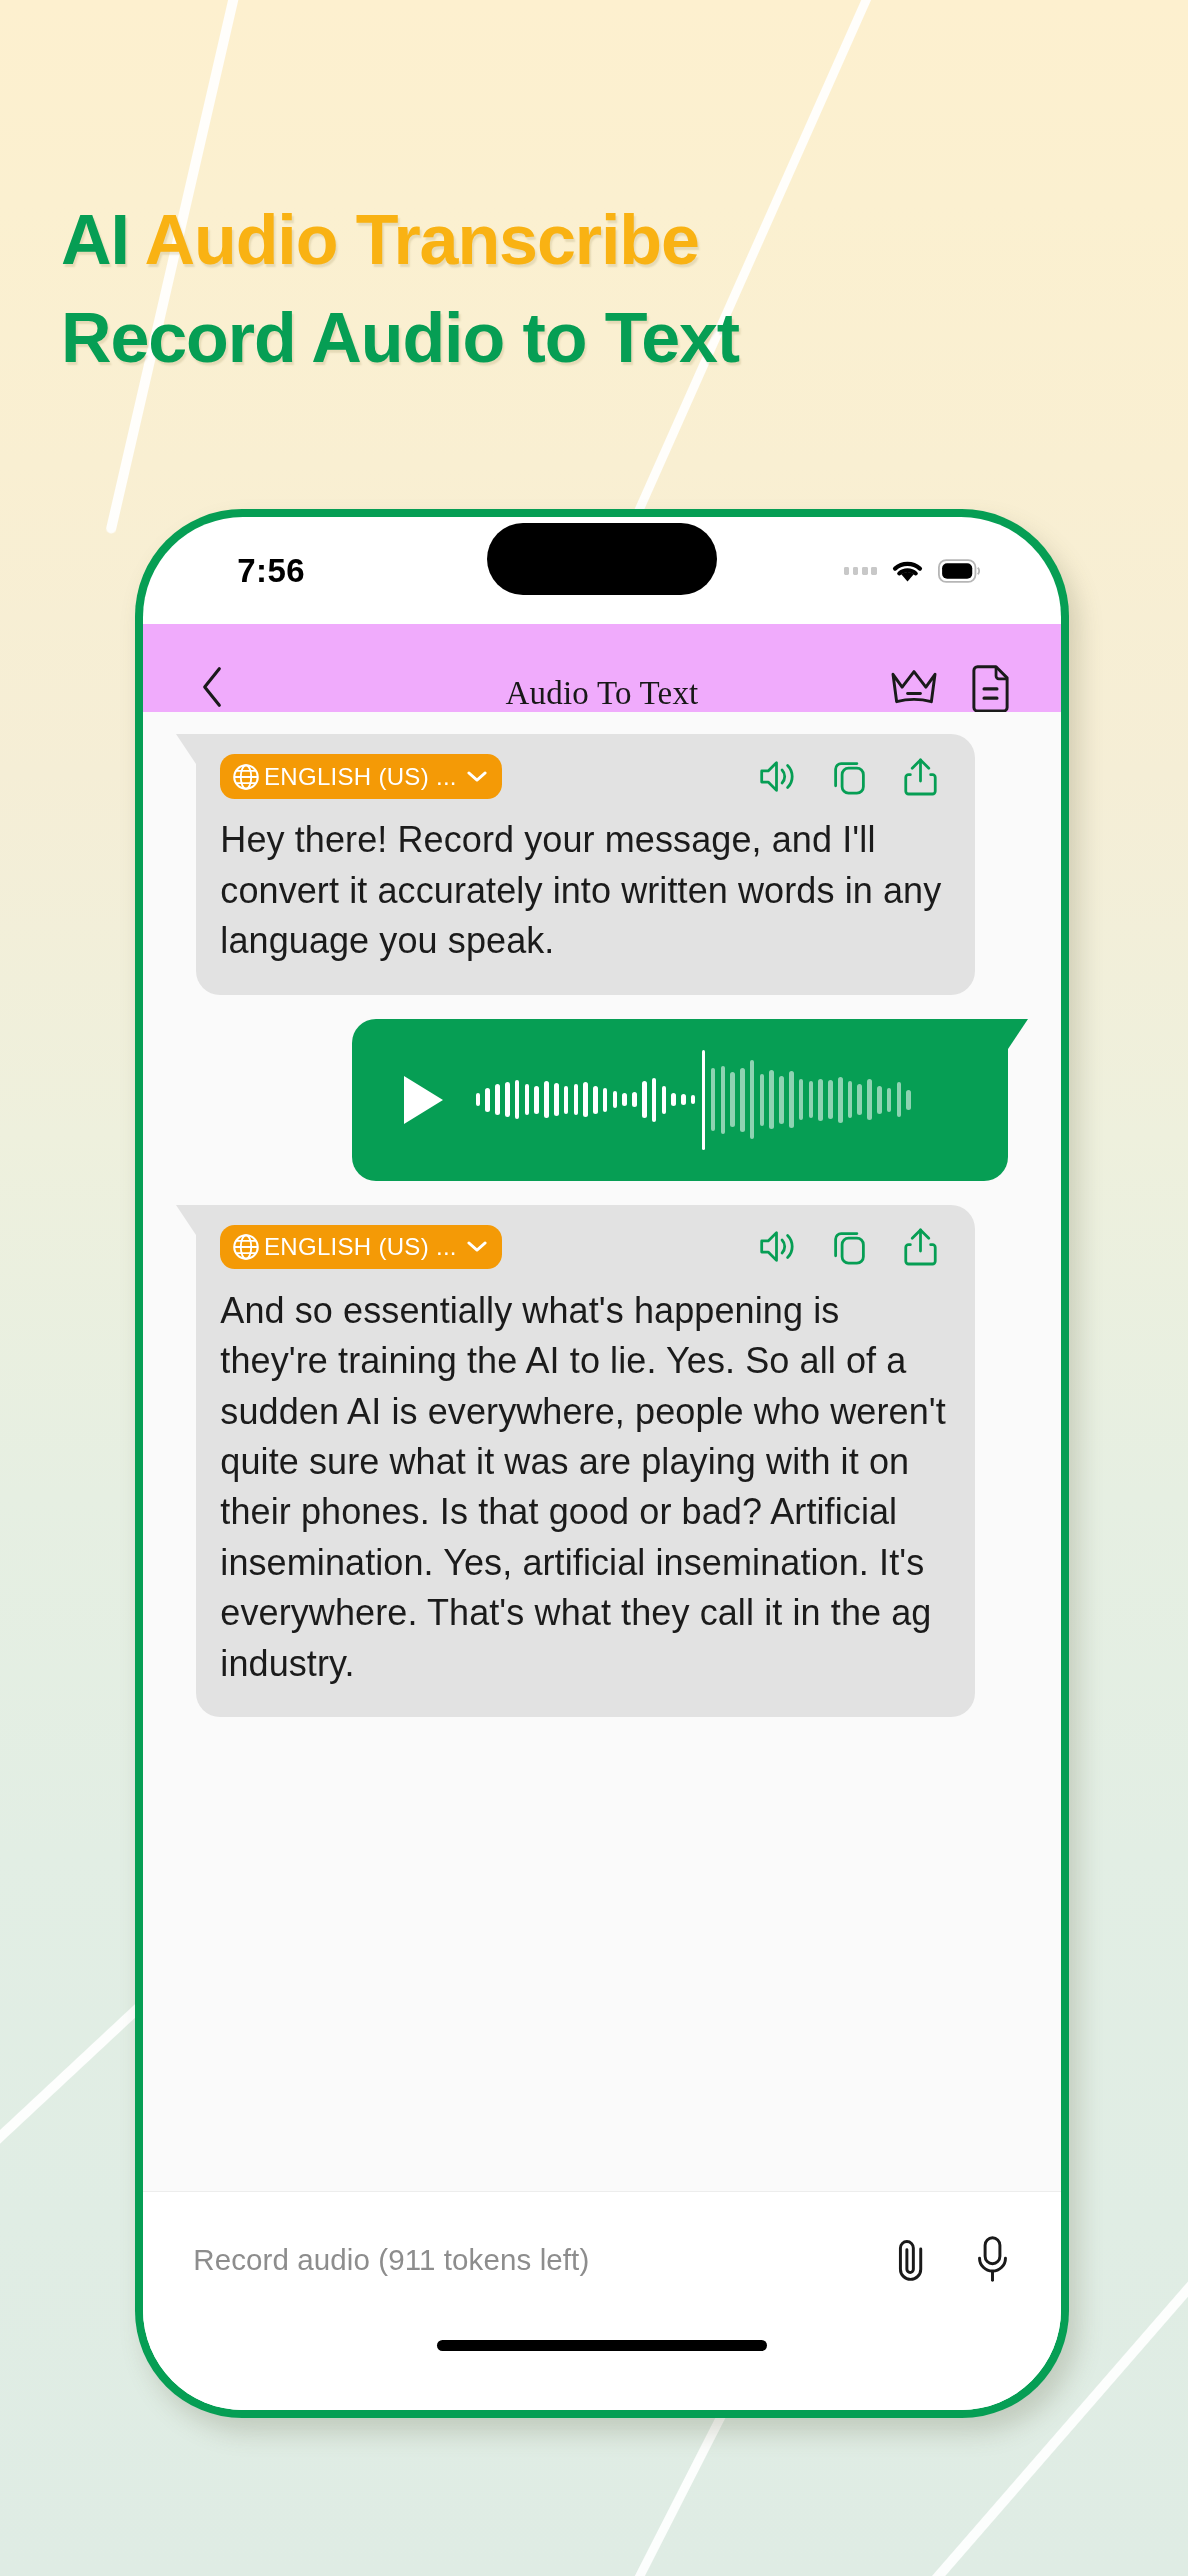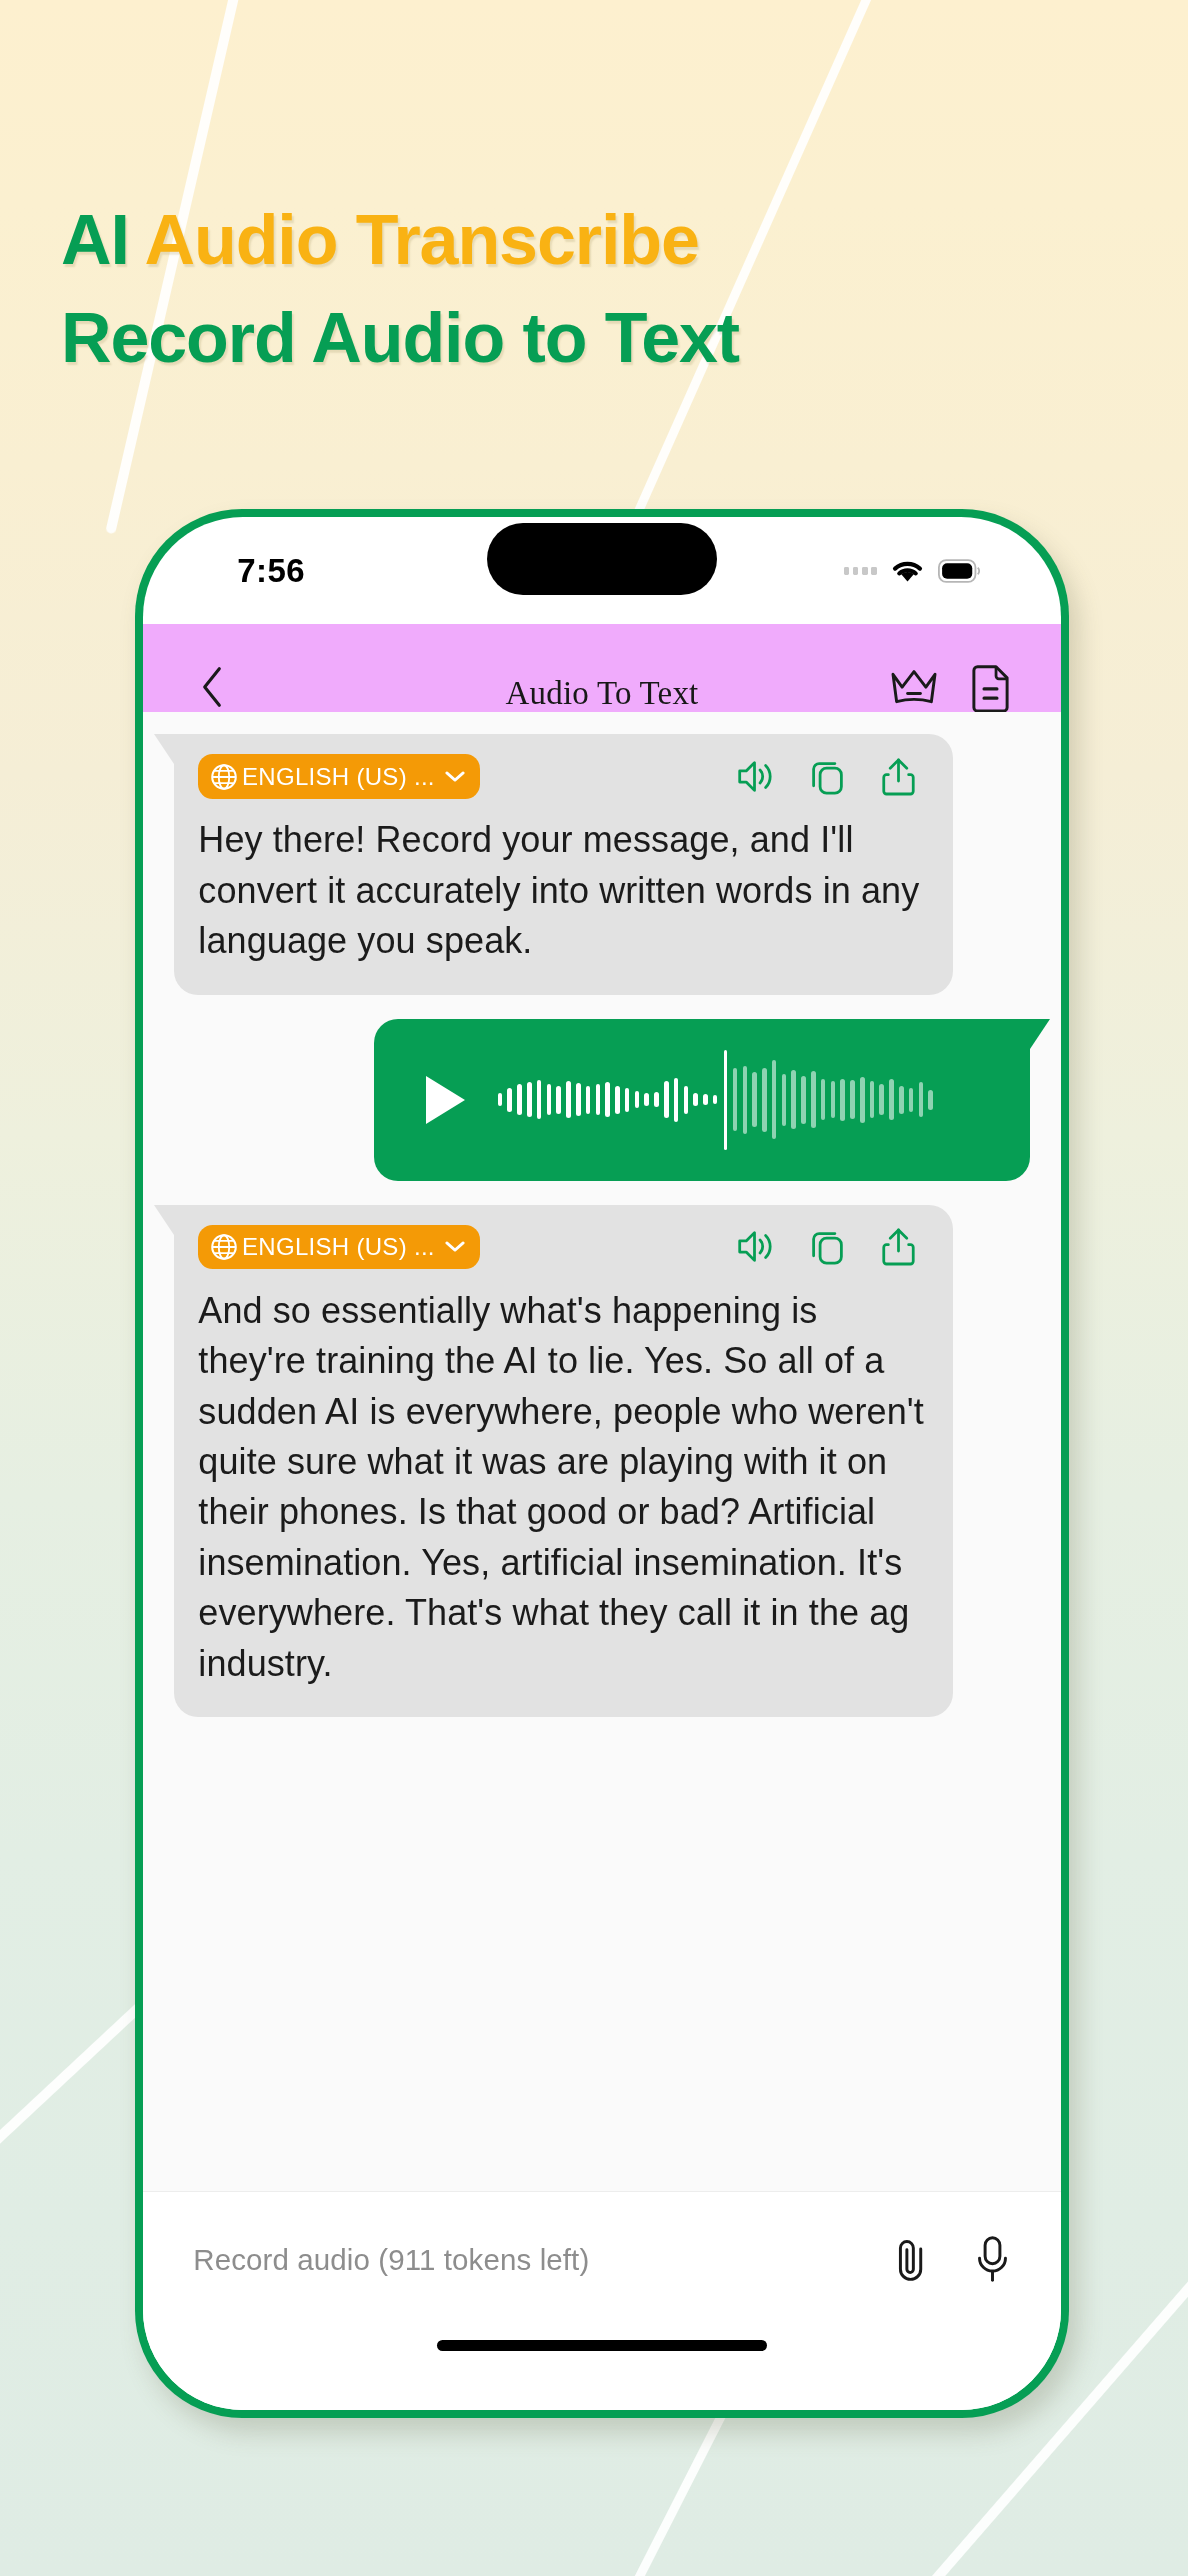--- a/index.html
+++ b/index.html
@@ -144,21 +144,21 @@
 
   
   .chat {
     flex:1 1 auto;
     background:#fafafa;
     padding:22px 0 0 0;
     overflow:hidden;
     position:relative;
   }
 
-  .msg-row { display:flex; padding:0 31px; margin-bottom:24px; }
+  .msg-row { display:flex; padding:0 53px; margin-bottom:24px; }
   .msg-row.left  { justify-content:flex-start; }
   .msg-row.right { justify-content:flex-end; }
 
   .bubble-gray {
     position:relative;
     background:#e2e2e2;
     border-radius:24px;
     border-top-left-radius:0;
     width:779px;
     padding:20px 24px 28px 24px;

